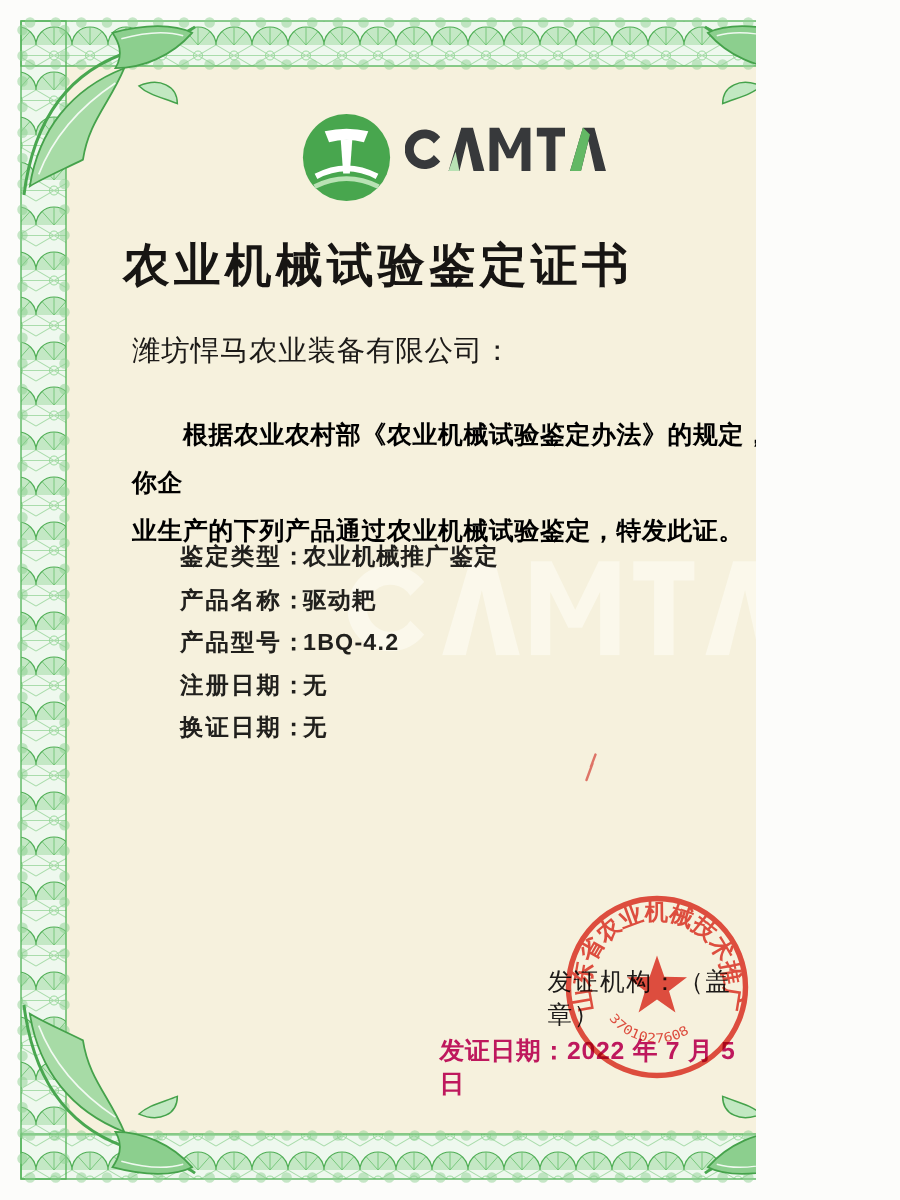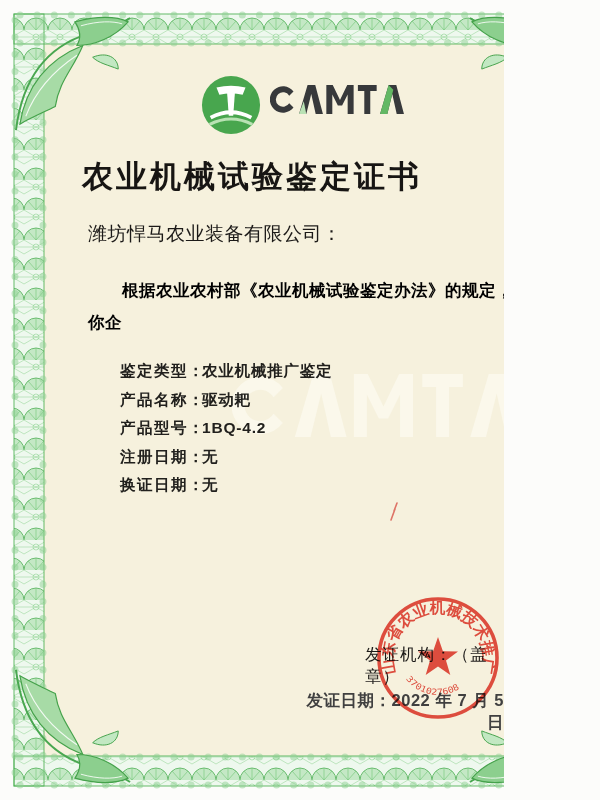--- a/index.html
+++ b/index.html
@@ -24,21 +24,21 @@
   .bodytext{
     left:88px;top:274px;width:428px;font-size:16.5px;font-weight:bold;
     color:#000000;line-height:32px;letter-spacing:0.5px;
   }
   .bodytext .indent{text-indent:34px;}
   .fields{left:120px;top:349px;width:420px;margin-top:12px;}
   .frow{height:28.6px;font-size:15.5px;font-weight:bold;color:#21201d;white-space:nowrap;}
   .flabel{display:inline-block;width:82px;letter-spacing:1.5px;}
   .fvalue{letter-spacing:0.8px;}
   .issuer{left:365px;top:644px;font-size:16.5px;font-weight:normal;color:#1d1b19;letter-spacing:1px;}
-  .issuedate{left:293px;top:690px;font-size:16.5px;font-weight:bold;color:#404040;letter-spacing:0.5px;text-align:right;}
+  .issuedate{left:293px;top:690px;font-size:16.5px;font-weight:bold;color:#be185d;letter-spacing:0.5px;}
   .wm{opacity:0.9;}
   .sealsvg{mix-blend-mode:multiply;}
 </style>
 </head>
 <body>
 
 <div class="page">
 
   <svg class="layer" viewBox="0 0 600 800" aria-hidden="true">
     <defs>
@@ -128,20 +128,21 @@
     <polygon points="34,34 39.5,19 42.5,34" fill="#b9e2b4"></polygon>
     <polygon points="129,34 139,0 144.5,5.5 137.5,34" fill="#63b864"></polygon>
   </svg>
 
   <div class="abs title">农业机械试验鉴定证书</div>
 
   <div class="abs addressee">潍坊悍马农业装备有限公司：</div>
 
   <div class="abs bodytext">
     <div class="indent">根据农业农村部《农业机械试验鉴定办法》的规定，你企</div>
+    <div>业生产的下列产品通过农业机械试验鉴定，特发此证。</div>
   </div>
 
   <div class="abs fields">
 
       <div class="frow">
         <span class="flabel">鉴定类型：</span><span class="fvalue">农业机械推广鉴定</span>
       </div>
 
       <div class="frow">
         <span class="flabel">产品名称：</span><span class="fvalue">驱动耙</span>

